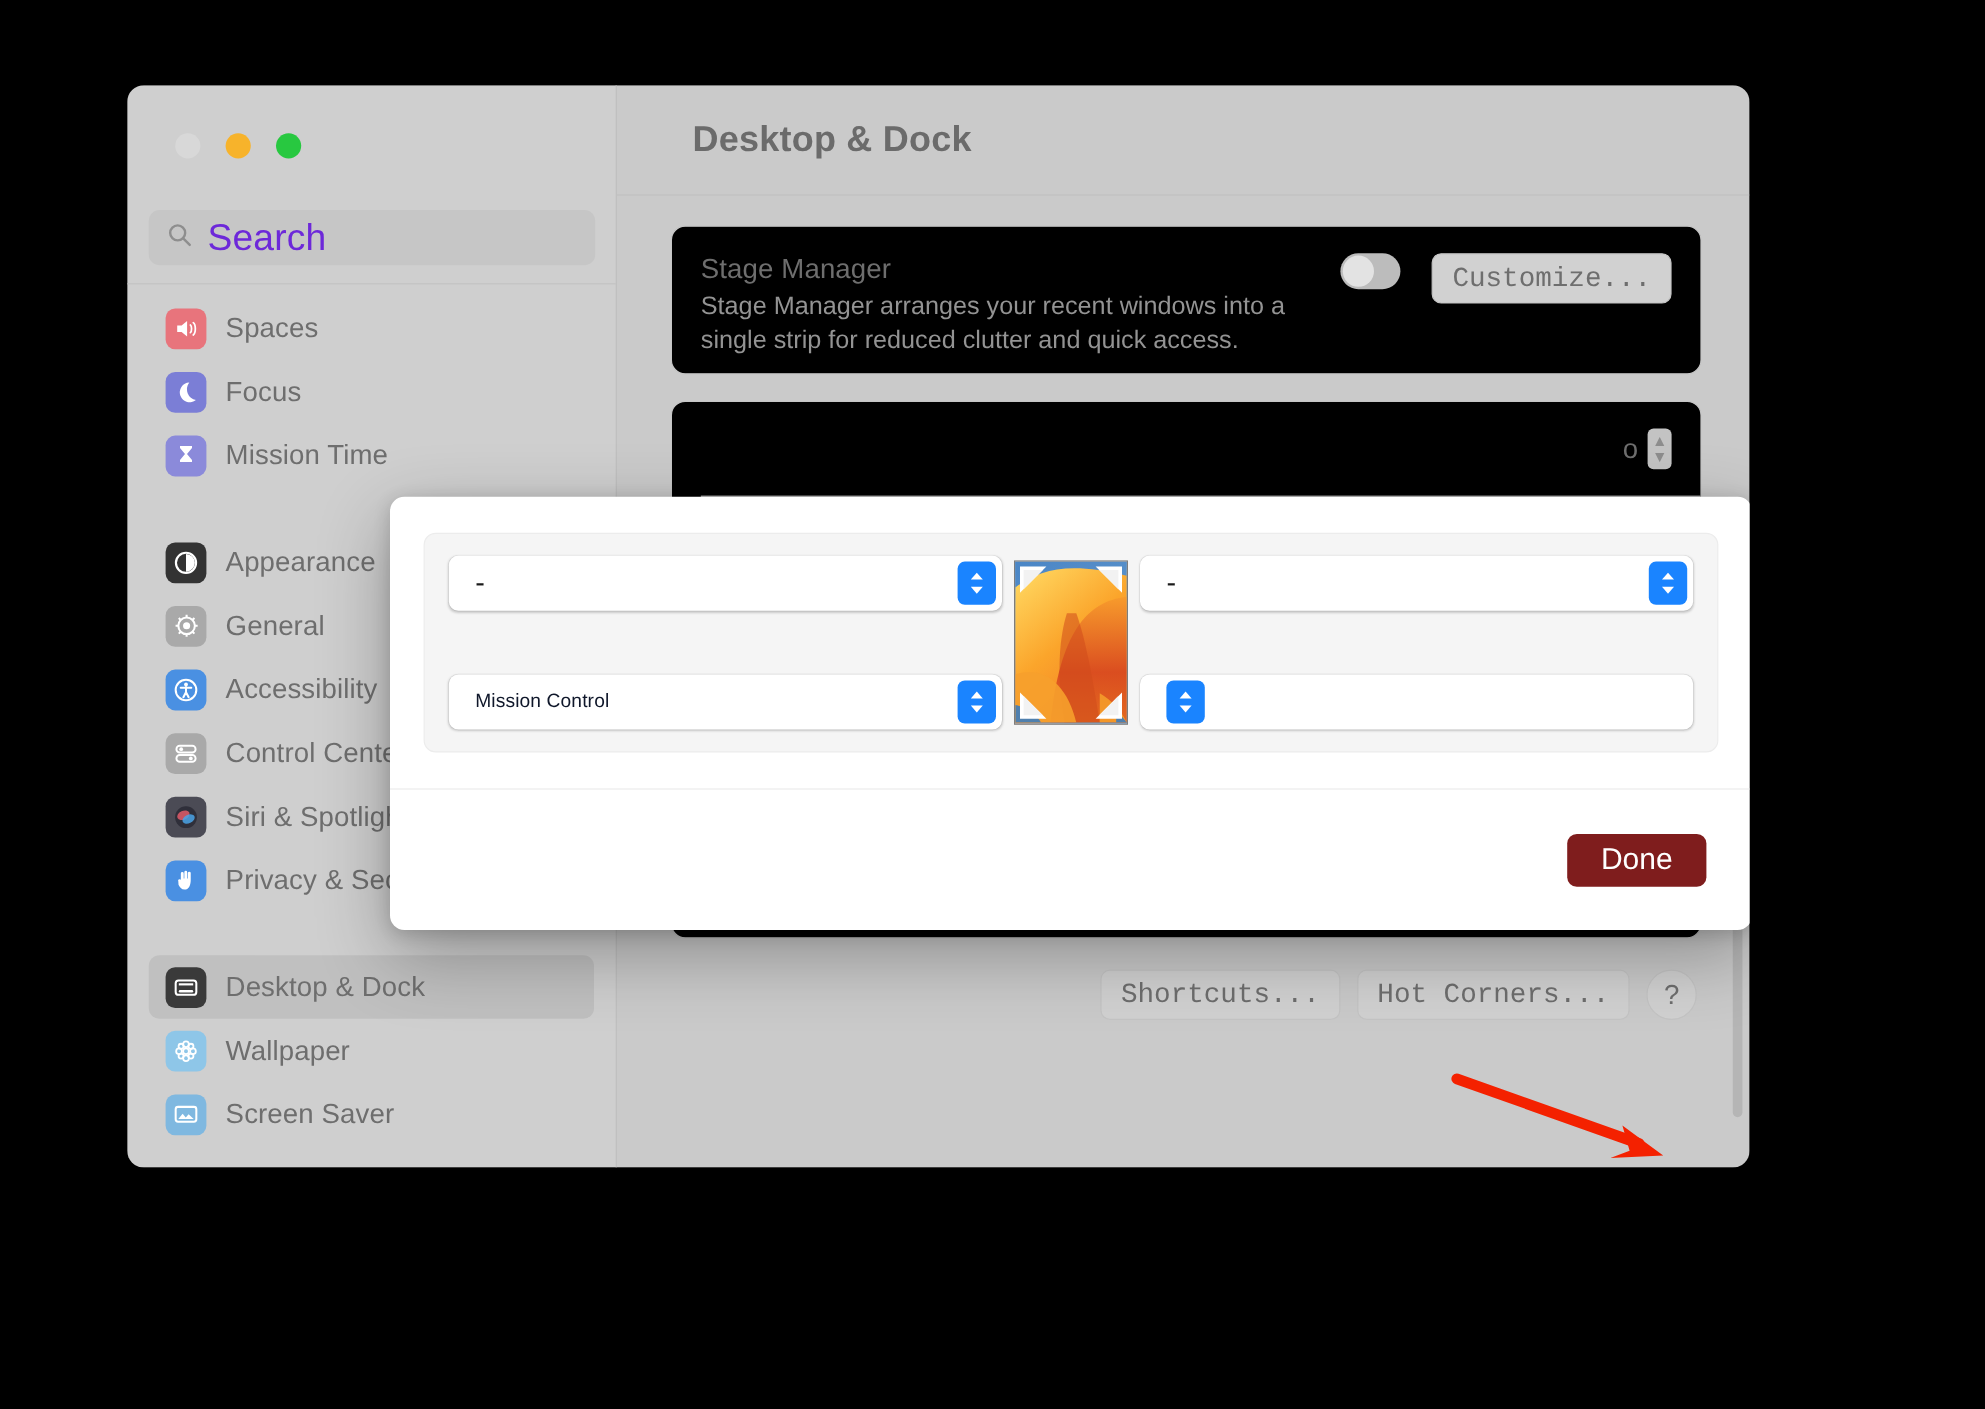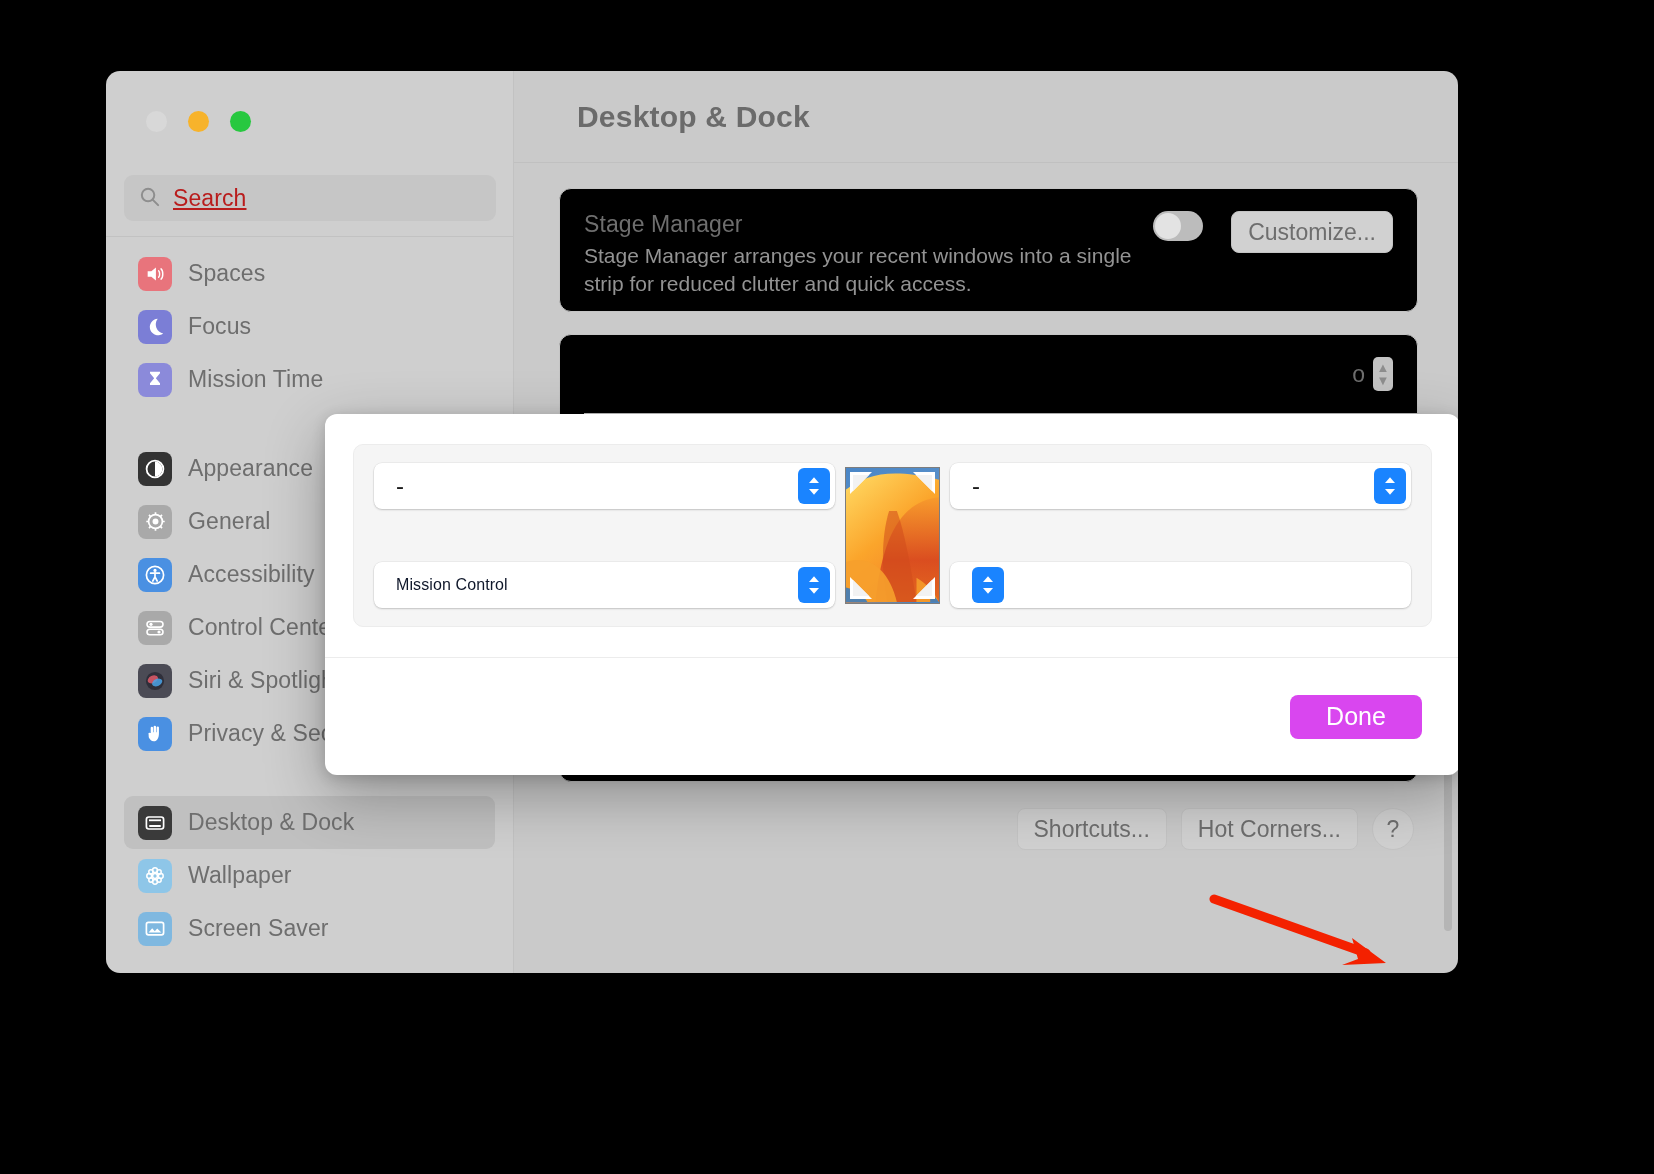--- a/index.html
+++ b/index.html
@@ -55,24 +55,23 @@
     height: 46px;
     border-radius: 9px;
     background: #c6c6c6;
     display: flex;
     align-items: center;
     padding: 0 14px;
     gap: 12px;
   }
   #search-box svg { flex: 0 0 auto; }
   #search-text {
-    font-size: 23px;
-    color: #b91c1c;
+    font-size: 31px;
+    color: #6d28d9;
     letter-spacing: .1px;
-    text-decoration: underline;
   }
 
   #sidebar-sep {
     position: absolute;
     left: 0; right: 0;
     top: 165px;
     height: 1px;
     background: #c2c2c2;
   }
 
@@ -204,21 +203,21 @@
     height: 42px;
     border-radius: 8px;
     background: #d1d1d1;
     border: 1px solid #c4c4c4;
     color: #6e6e6e;
     font-size: 23px;
     display: inline-flex;
     align-items: center;
     justify-content: center;
     padding: 0 16px;
-    font-family: Liberation Sans, sans-serif;
+    font-family: Liberation Mono, monospace;
   }
 
   .popup-stub {
     display: inline-flex;
     align-items: center;
     gap: 8px;
     font-size: 23px;
     color: #6e6e6e;
   }
   .stepper-stub {
@@ -366,24 +365,24 @@
     position: absolute;
     left: 0; right: 0; bottom: 0;
     height: 118px;
     border-top: 1px solid #ececec;
     display: flex;
     align-items: center;
     justify-content: flex-end;
     padding-right: 38px;
   }
   #done-btn {
-    width: 132px;
+    width: 116px;
     height: 44px;
     border-radius: 8px;
-    background: #d946ef;
+    background: #7f1d1d;
     color: #ffffff;
     font-size: 25px;
     display: flex;
     align-items: center;
     justify-content: center;
     border: none;
     font-family: "Liberation Sans", sans-serif;
   }
 
   

